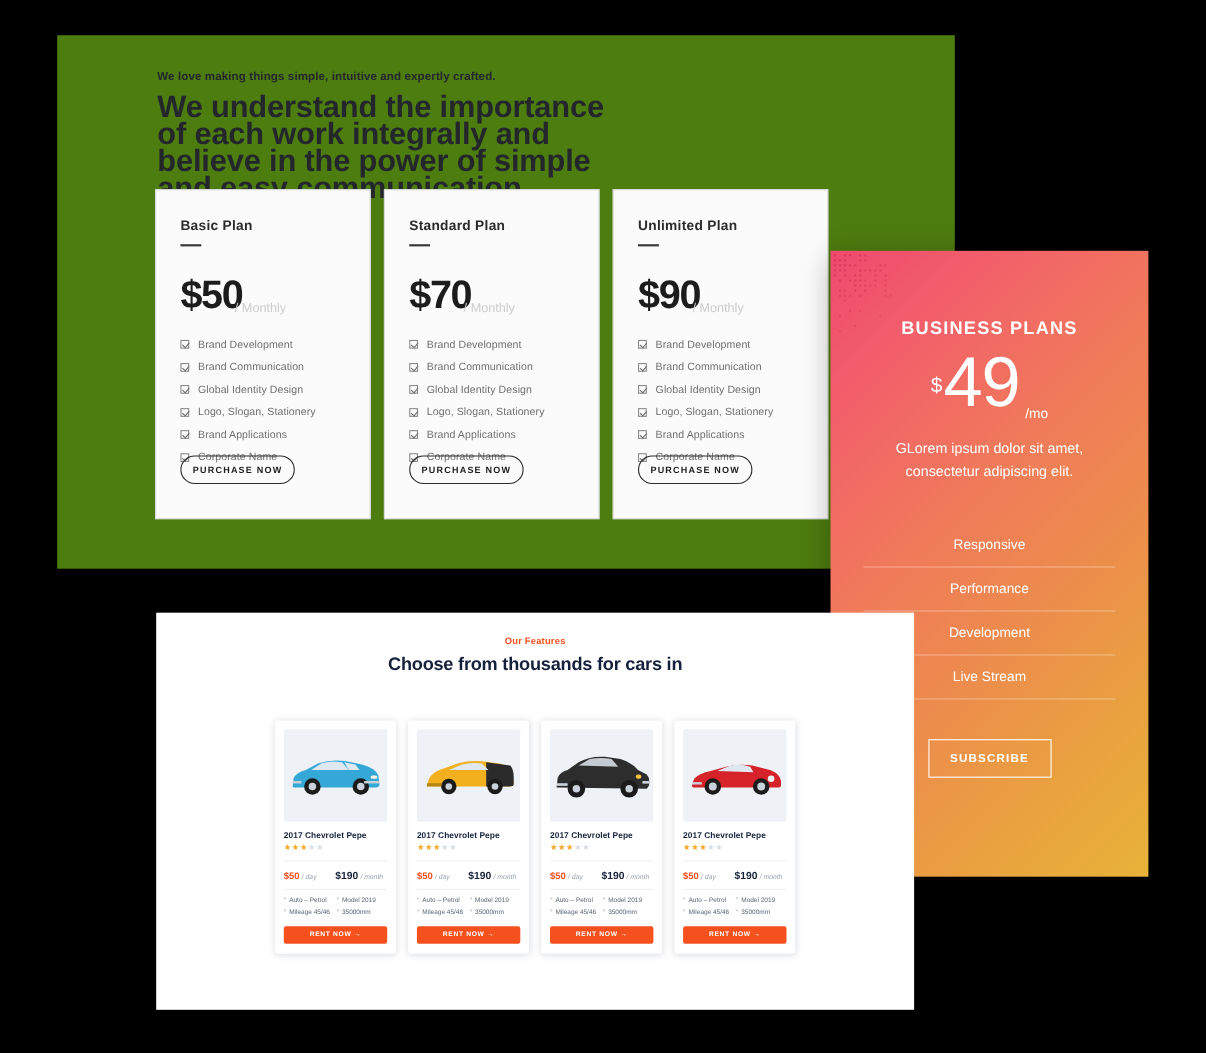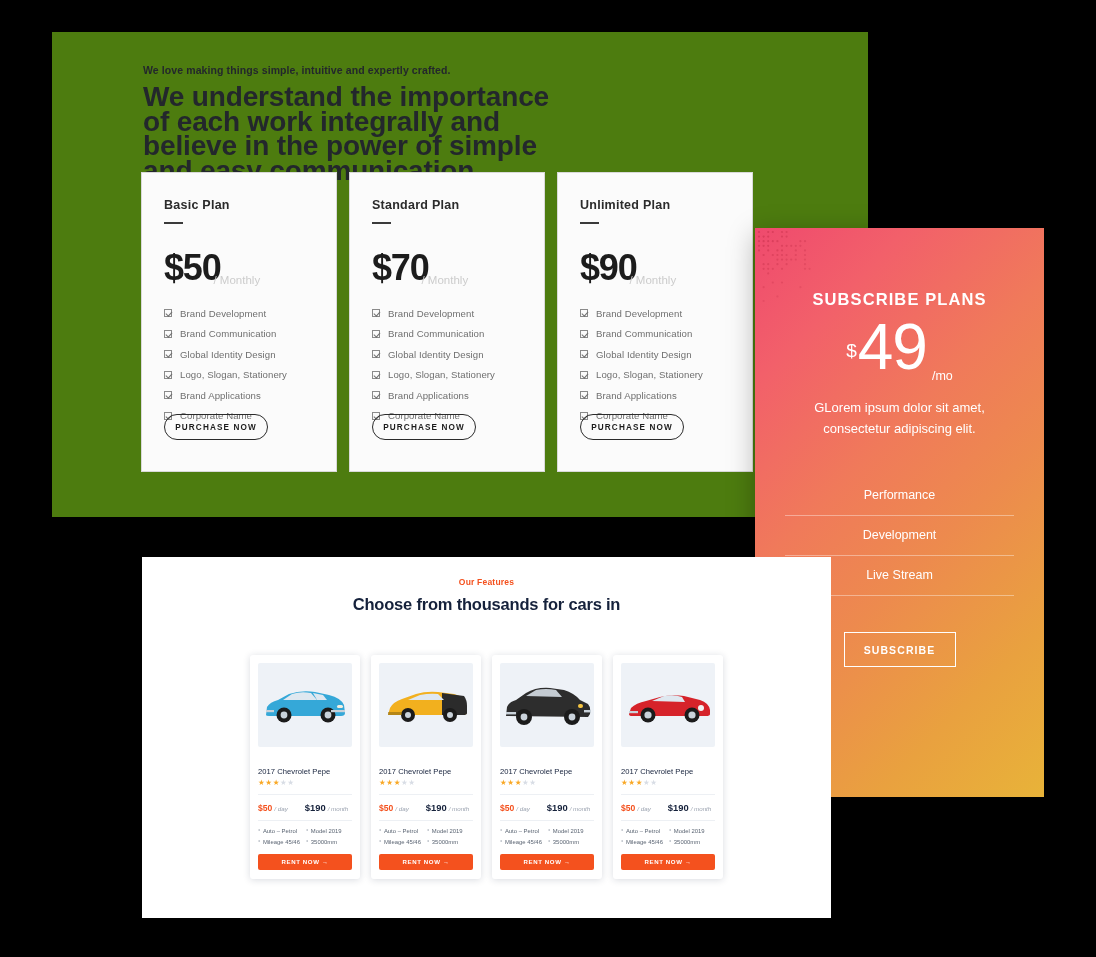--- a/index.html
+++ b/index.html
@@ -318,23 +318,23 @@
     background: #eef2f7;
     border-radius: 2px;
     display: flex;
     align-items: center;
     justify-content: center;
     overflow: hidden;
   }
   .car-photo svg { display: block; }
 
   .car-name {
-    margin-top: 20px;
+    margin-top: 8px;
     font-size: 7.6px;
-    font-weight: 400;
+    font-weight: 700;
     color: #15213b;
     letter-spacing: .05px;
   }
 
   .car-stars {
     margin-top: 3px;
     font-size: 7.5px;
     letter-spacing: .6px;
     line-height: 1;
   }
@@ -592,31 +592,32 @@
         <circle cx="13.2" cy="45.4" r="1.1" fill="#b8263f" opacity="0.56"></circle>
         <circle cx="17.8" cy="54.6" r="1.1" fill="#b8263f" opacity="0.49"></circle>
         <circle cx="27.0" cy="54.6" r="1.1" fill="#b8263f" opacity="0.47"></circle>
         <circle cx="8.6" cy="59.2" r="1.1" fill="#b8263f" opacity="0.47"></circle>
         <circle cx="45.4" cy="59.2" r="1.1" fill="#b8263f" opacity="0.38"></circle>
         <circle cx="22.4" cy="68.4" r="1.1" fill="#b8263f" opacity="0.39"></circle>
         <circle cx="8.6" cy="73.0" r="1.1" fill="#b8263f" opacity="0.38"></circle>
       </svg>
 
     <div class="biz-inner">
-      <div class="biz-title">SUBSCRIBE PLANS</div>
+      <div class="biz-title">BUSINESS PLANS</div>
 
       <div class="biz-price-row">
         <span class="biz-currency">$</span>
         <span class="biz-amount">49</span>
         <span class="biz-permo">/mo</span>
       </div>
 
       <div class="biz-desc">GLorem ipsum dolor sit amet, consectetur adipiscing elit.</div>
 
       <ul class="biz-list" id="bizList">
+          <li>Responsive</li>
           <li>Performance</li>
           <li>Development</li>
           <li>Live Stream</li>
         </ul>
 
       <button class="biz-subscribe">SUBSCRIBE</button>
     </div>
   </div>
 
   <div class="panel-bottom">

